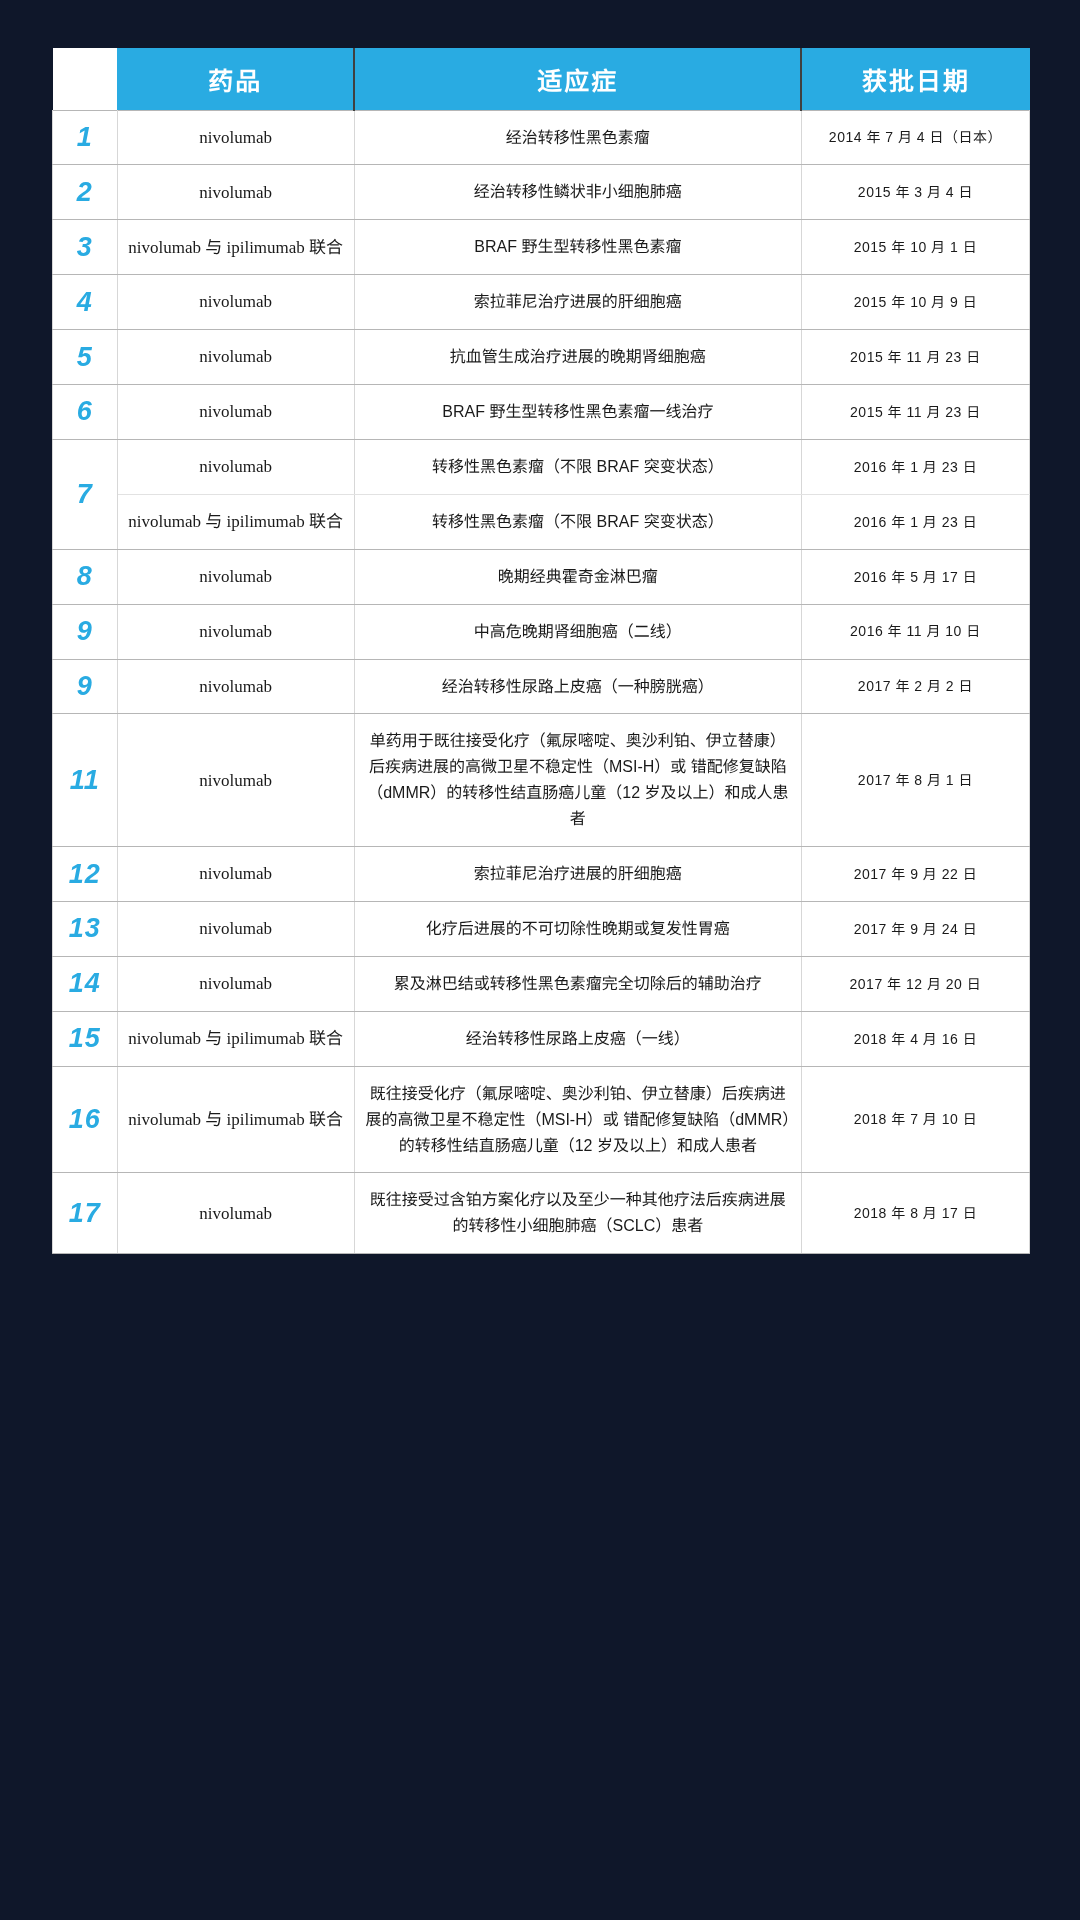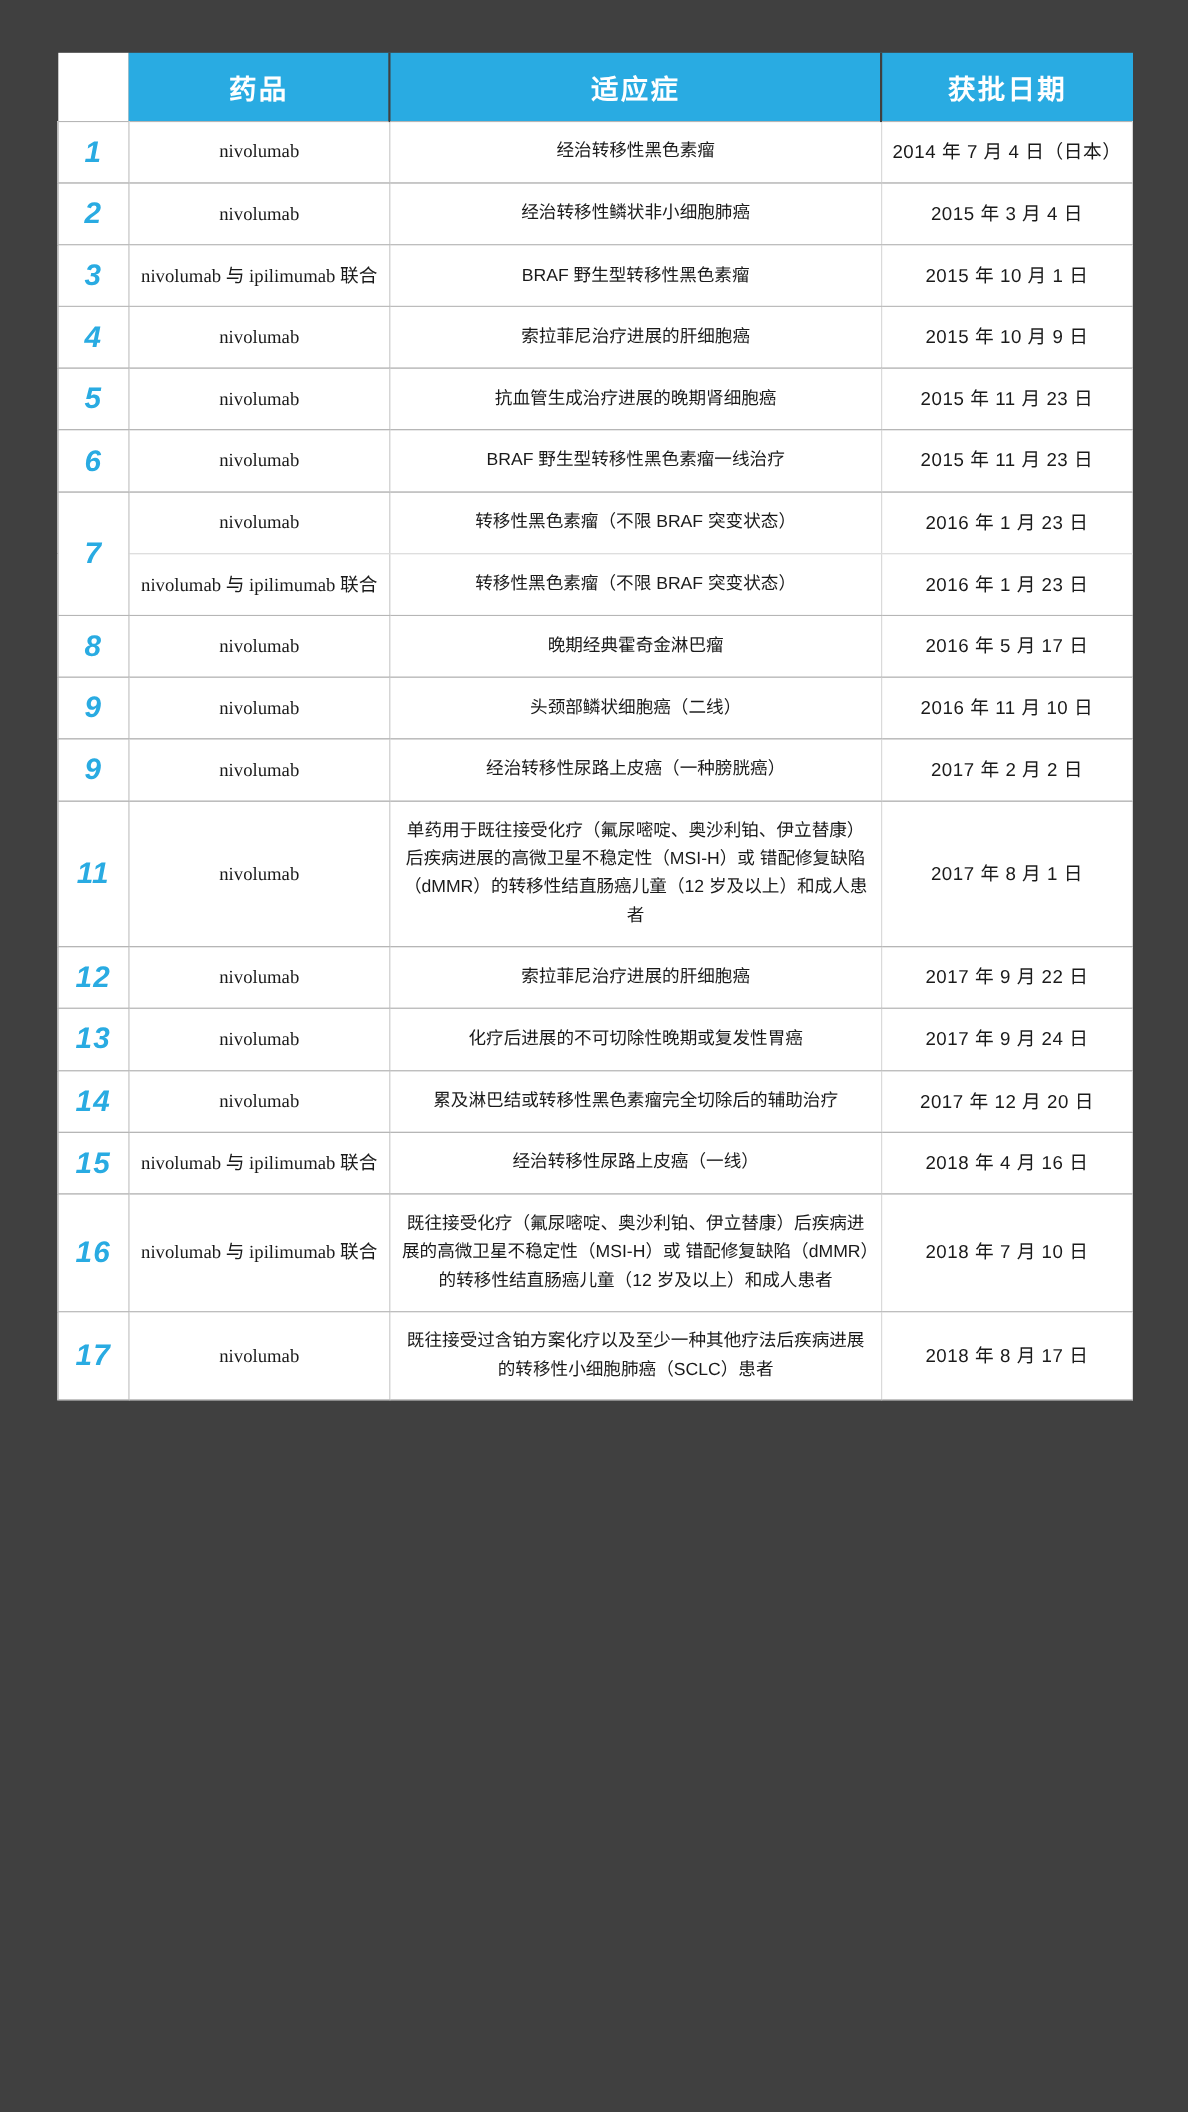--- a/index.html
+++ b/index.html
@@ -14,21 +14,21 @@
     font-family: "Liberation Sans", "DejaVu Sans", sans-serif;
     -webkit-font-smoothing: antialiased;
   }
 
   .page {
     position: relative;
     width: 1080px;
     height: 1920px;
     box-sizing: border-box;
     padding: 48px 50px 60px 52px;
-    background: #404040;
+    background: #0f172a;
   }
 
   table.approvals {
     width: 978px;
     border-collapse: collapse;
     table-layout: fixed;
   }
 
   col.c-idx   { width: 56px;  }
   col.c-drug  { width: 206px; }
@@ -83,21 +83,21 @@
   td.drug {
     font-size: 17px;
     line-height: 1.5;
     font-family: Liberation Serif, serif;
   }
   td.ind {
     font-size: 16px;
     line-height: 1.62;
   }
   td.date {
-    font-size: 17px;
+    font-size: 14px;
     line-height: 1.6;
     letter-spacing: 0.5px;
     margin-left: 44px;
   }
 
   
   td.subsplit-top    { border-bottom: 1px solid #e2e2e2; }
   td.subsplit-bottom { border-top: 1px solid #e2e2e2; }
 </style>
 </head>
@@ -178,21 +178,21 @@
       <tr>
         <td class="idx">8</td>
         <td class="drug">nivolumab</td>
         <td class="ind">晚期经典霍奇金淋巴瘤</td>
         <td class="date">2016 年 5 月 17 日</td>
       </tr>
 
       <tr>
         <td class="idx">9</td>
         <td class="drug">nivolumab</td>
-        <td class="ind">头颈部鳞状细胞癌（二线）</td>
+        <td class="ind">中高危晚期肾细胞癌（二线）</td>
         <td class="date">2016 年 11 月 10 日</td>
       </tr>
 
       <tr>
         <td class="idx">9</td>
         <td class="drug">nivolumab</td>
         <td class="ind">经治转移性尿路上皮癌（一种膀胱癌）</td>
         <td class="date">2017 年 2 月 2 日</td>
       </tr>
 

